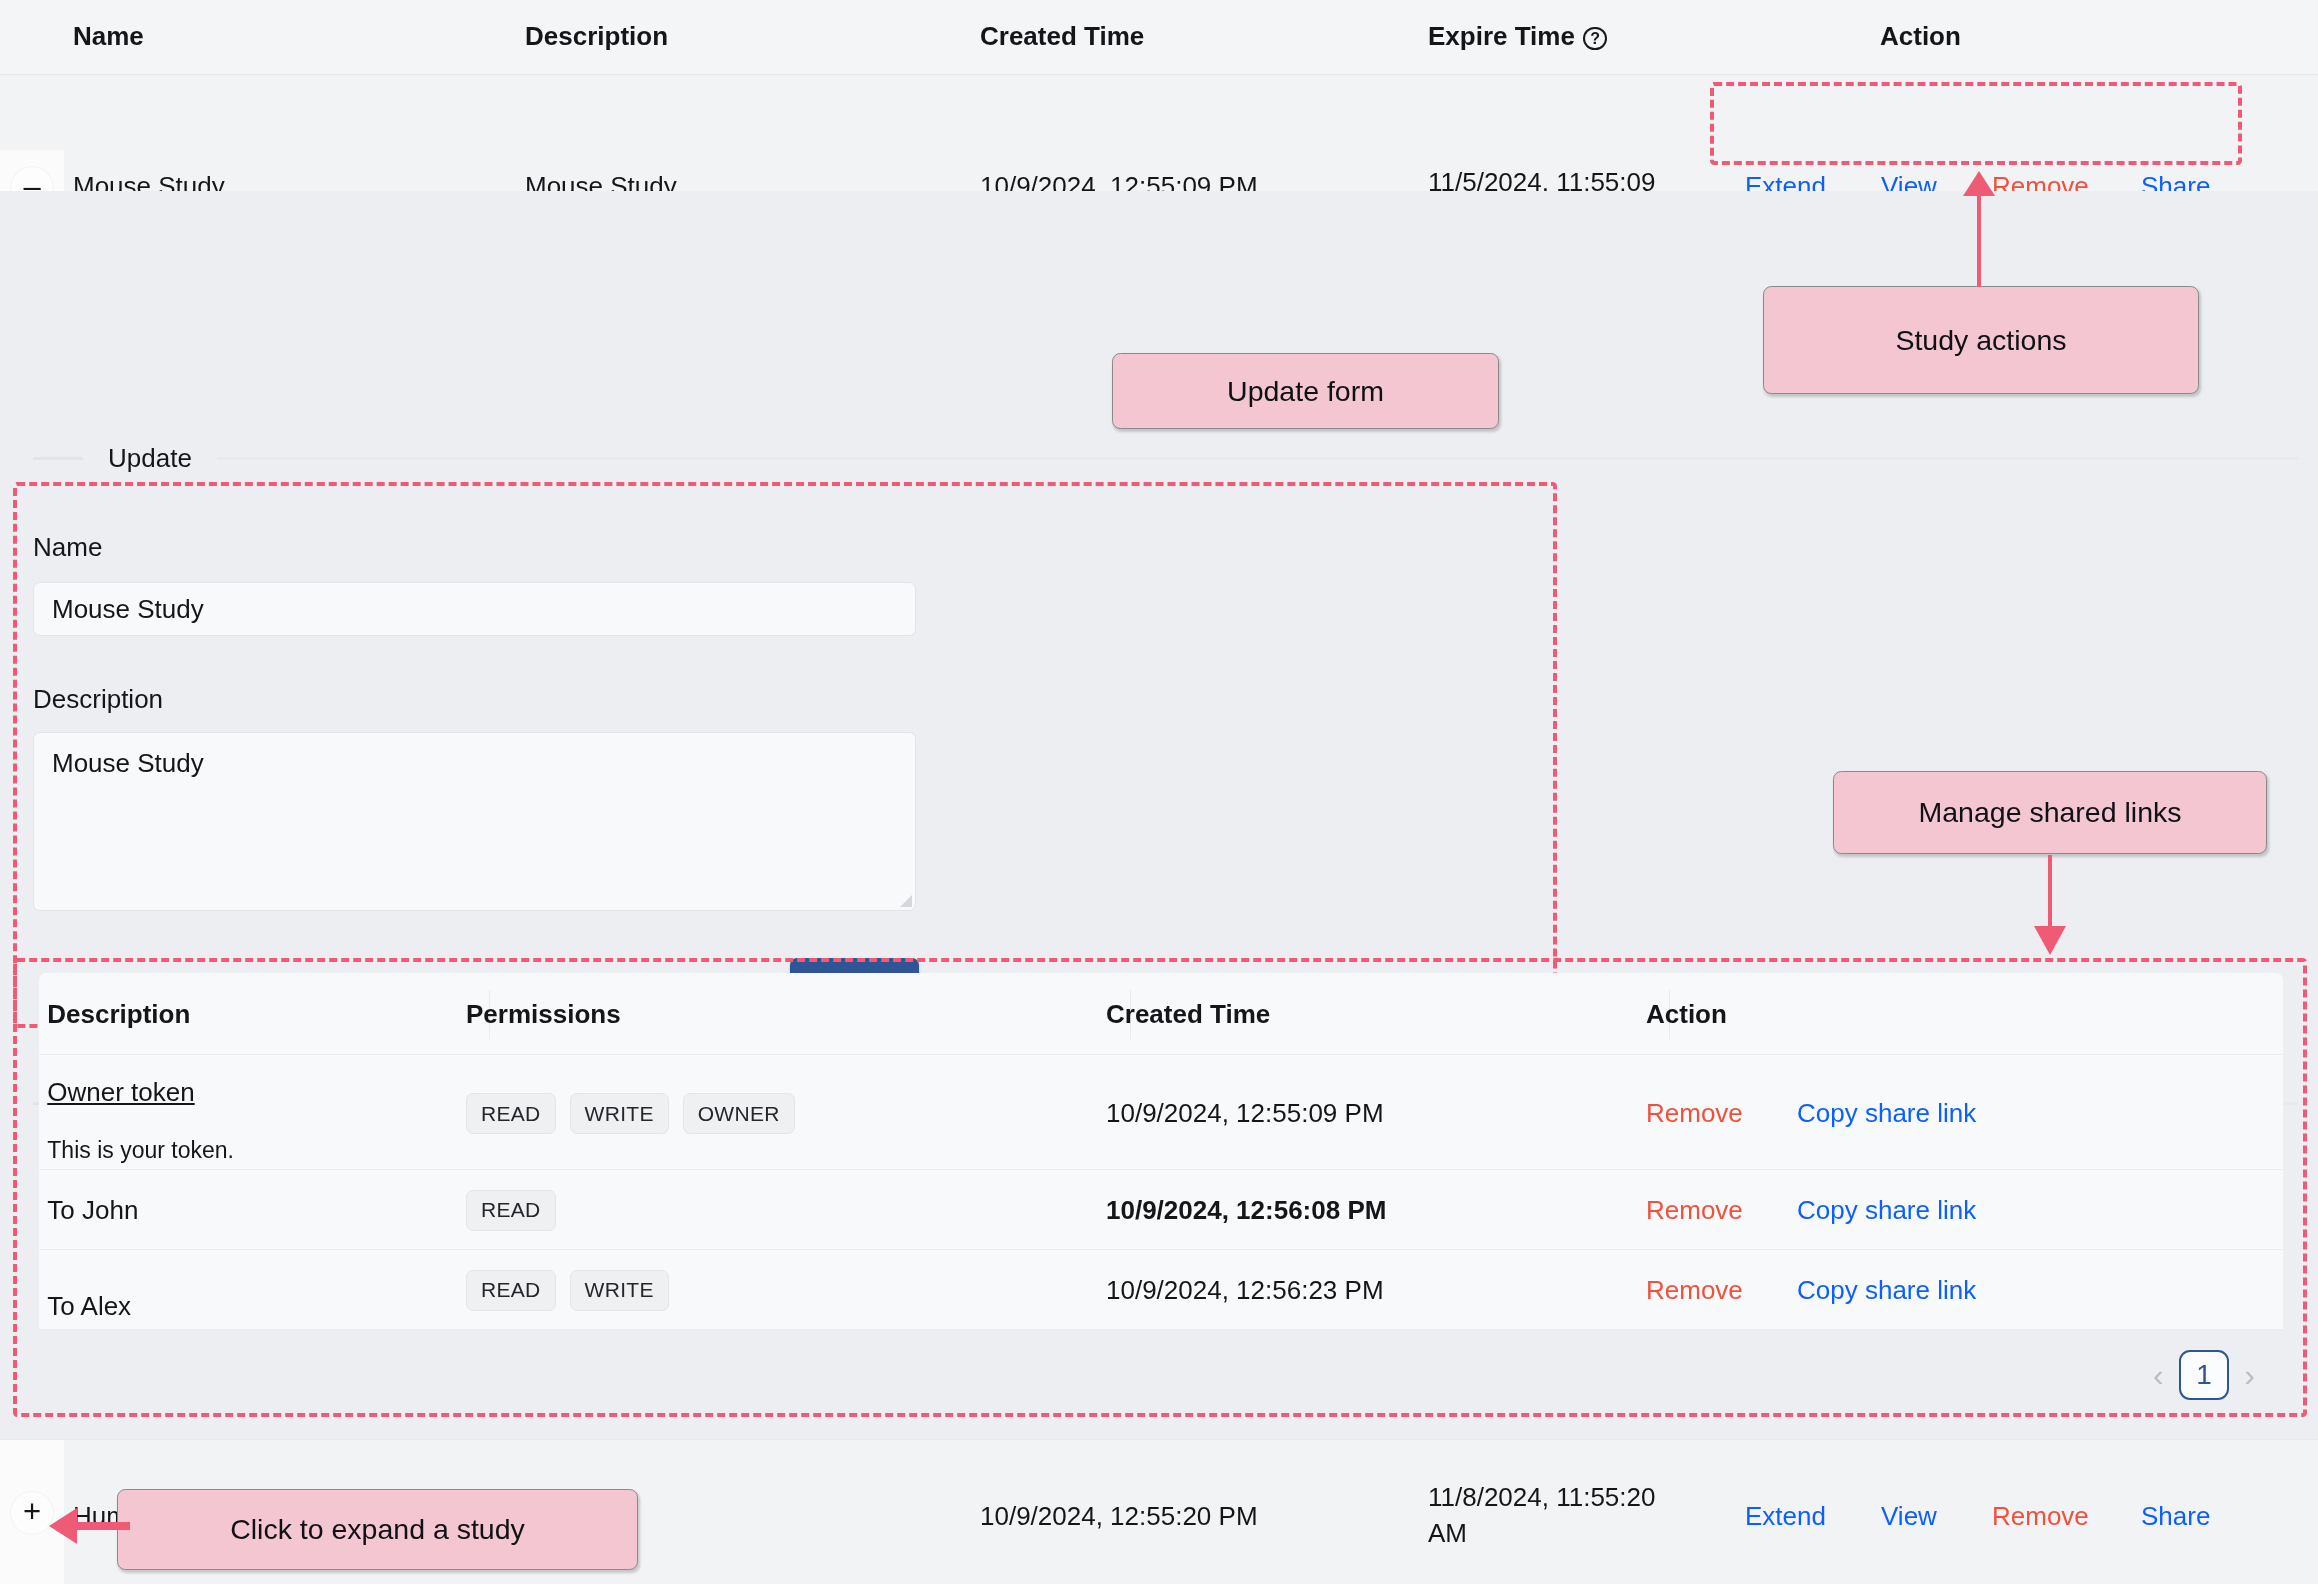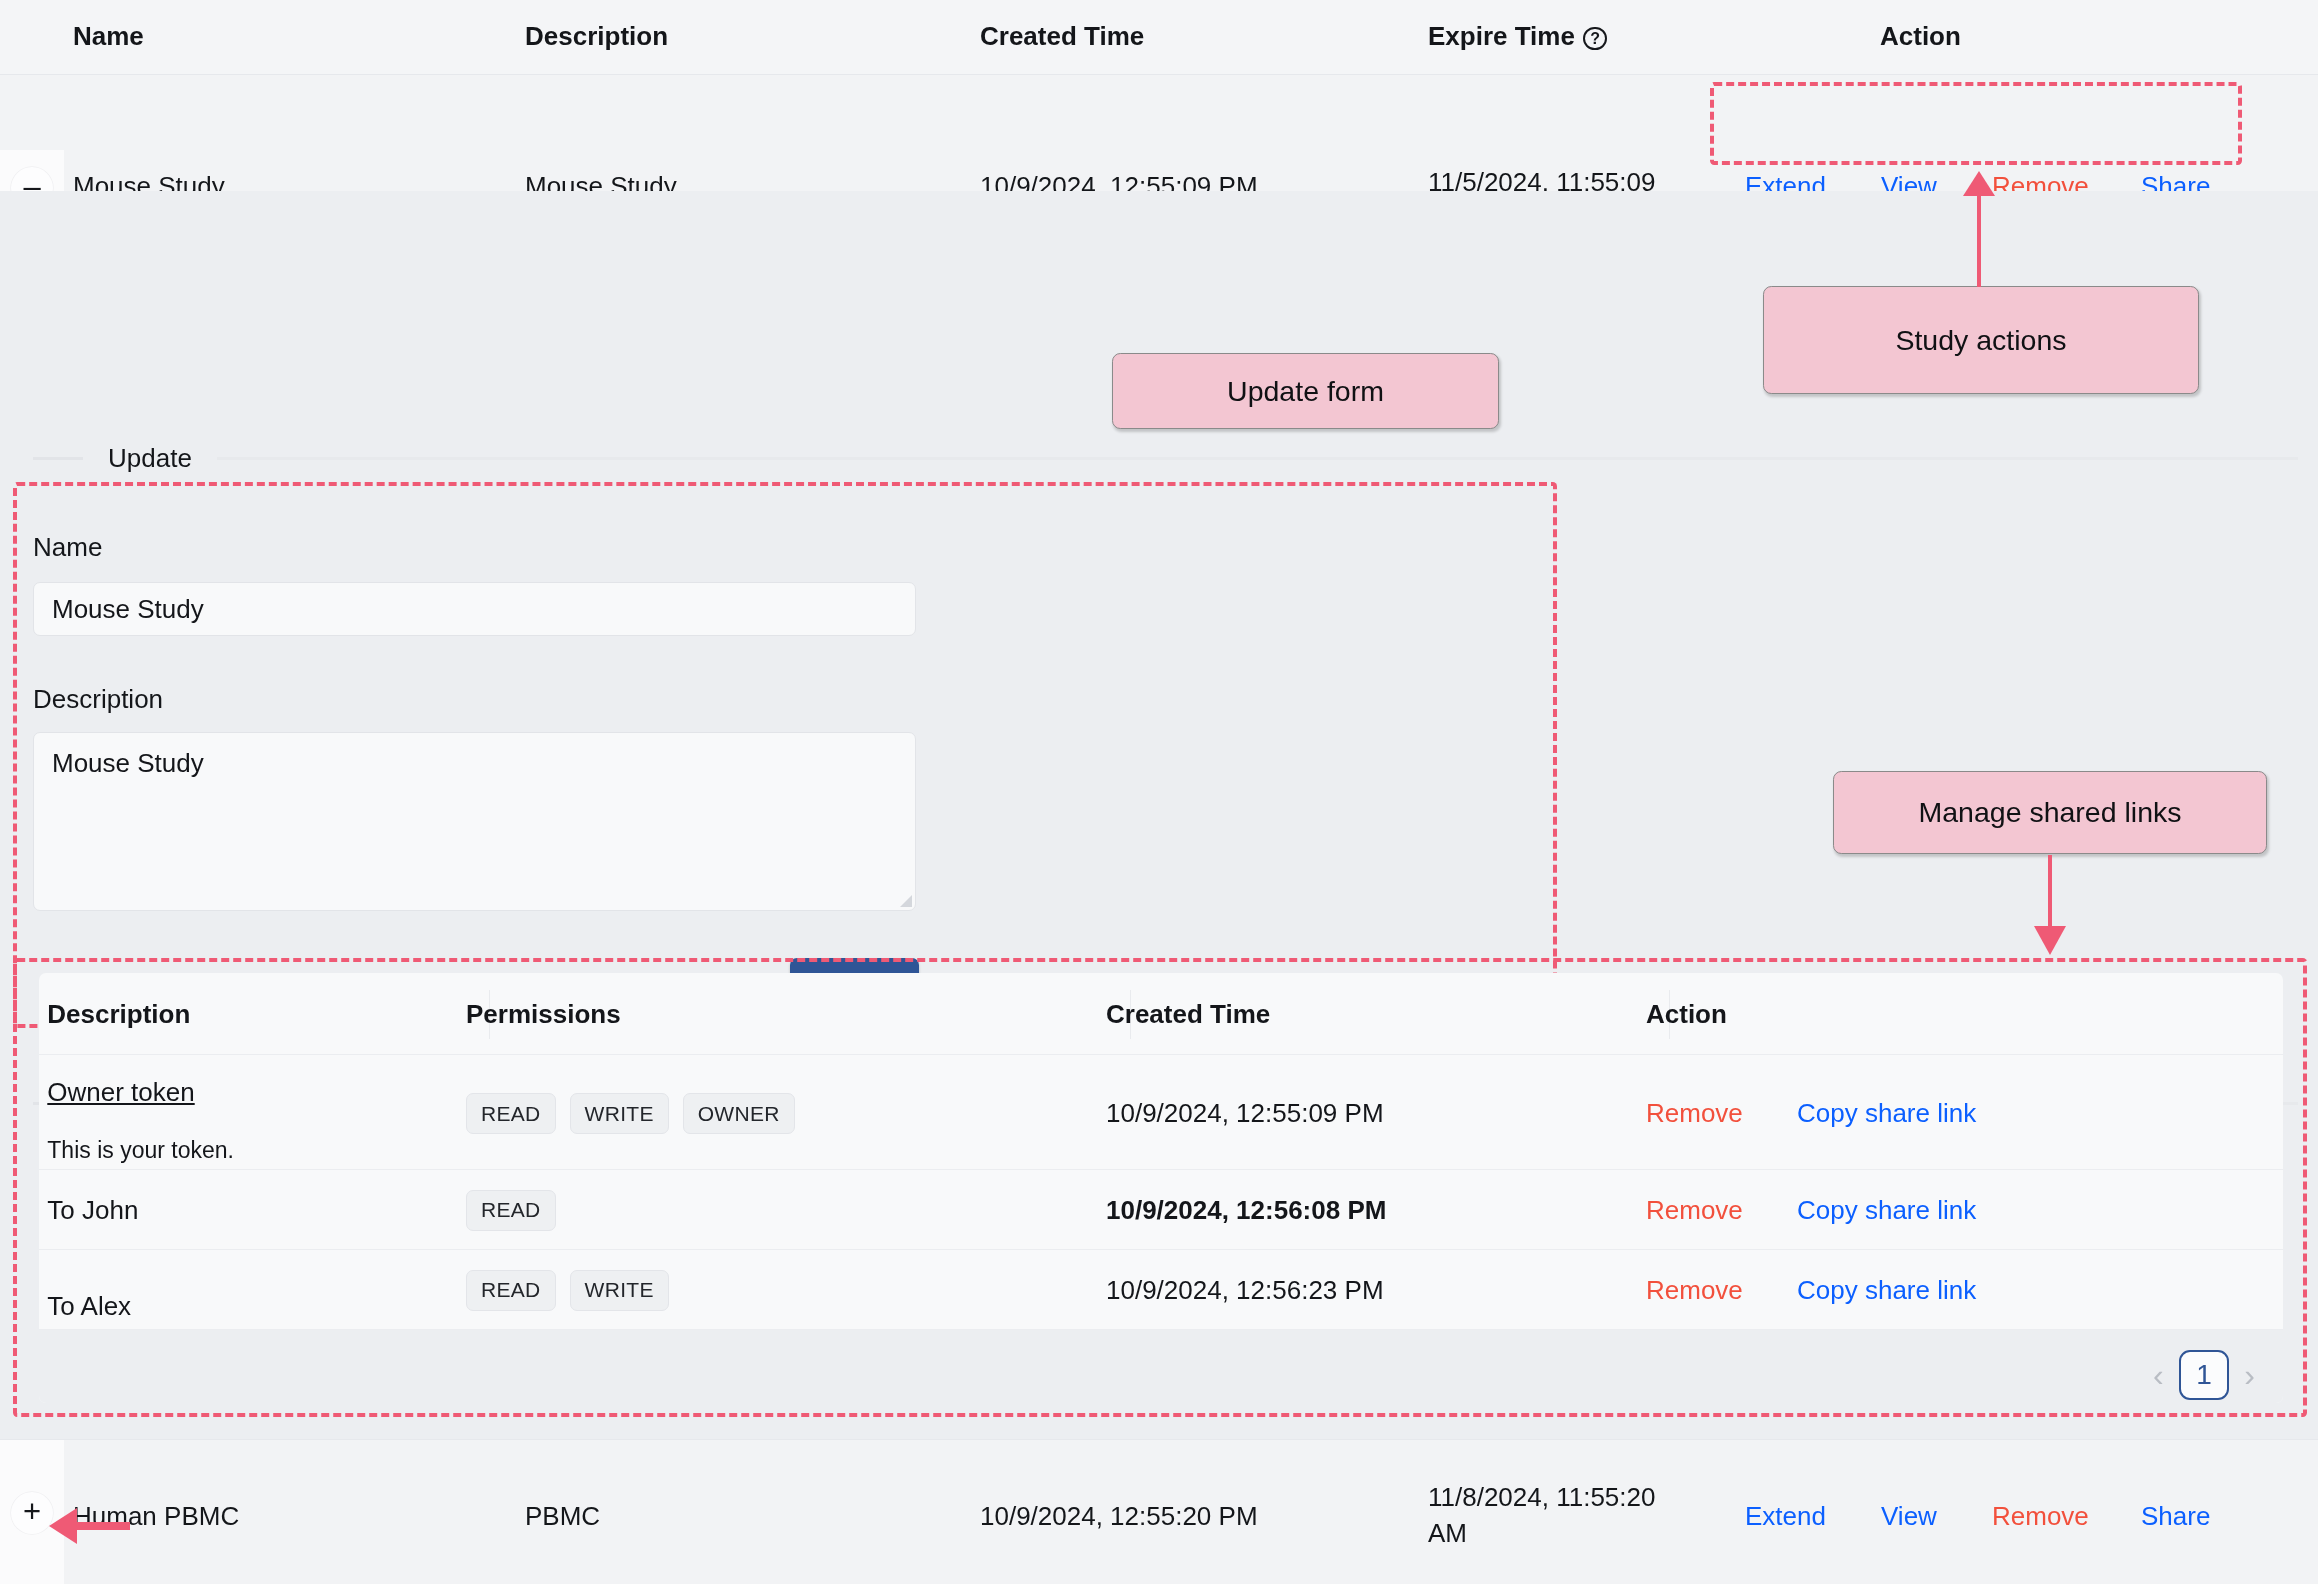--- a/index.html
+++ b/index.html
@@ -328,17 +328,18 @@
   <div class="callout" style="left:1763px; top:286px; width:436px; height:108px;">Study actions</div>
   <div class="arrow-line" style="left:1977px; top:181px; width:4.2px; height:106px;"></div>
   <div class="arrow-head" style="left:1963px; top:171px; border-left:16px solid transparent; border-right:16px solid transparent; border-bottom:25px solid #ef5a75;"></div>
 
   <div class="callout" style="left:1833px; top:771px; width:434px; height:83px;">Manage shared links</div>
 
   <div class="callout" style="left:1112px; top:353px; width:387px; height:76px;">Update form</div>
   <div class="arrow-line" style="left:2048px; top:855px; width:4.2px; height:76px;"></div>
   <div class="arrow-head" style="left:2034px; top:926px; border-left:16px solid transparent; border-right:16px solid transparent; border-top:29px solid #ef5a75;"></div>
 
+  <div class="callout" style="left:117px; top:1489px; width:521px; height:81px;">Click to expand a study</div>
   <div class="arrow-line" style="left:67px; top:1522px; width:63px; height:8.3px;"></div>
   <div class="arrow-head" style="left:49px; top:1508px; border-top:18px solid transparent; border-bottom:18px solid transparent; border-right:28px solid #ef5a75;"></div>
 
 </div>
 
 
 </body></html>

